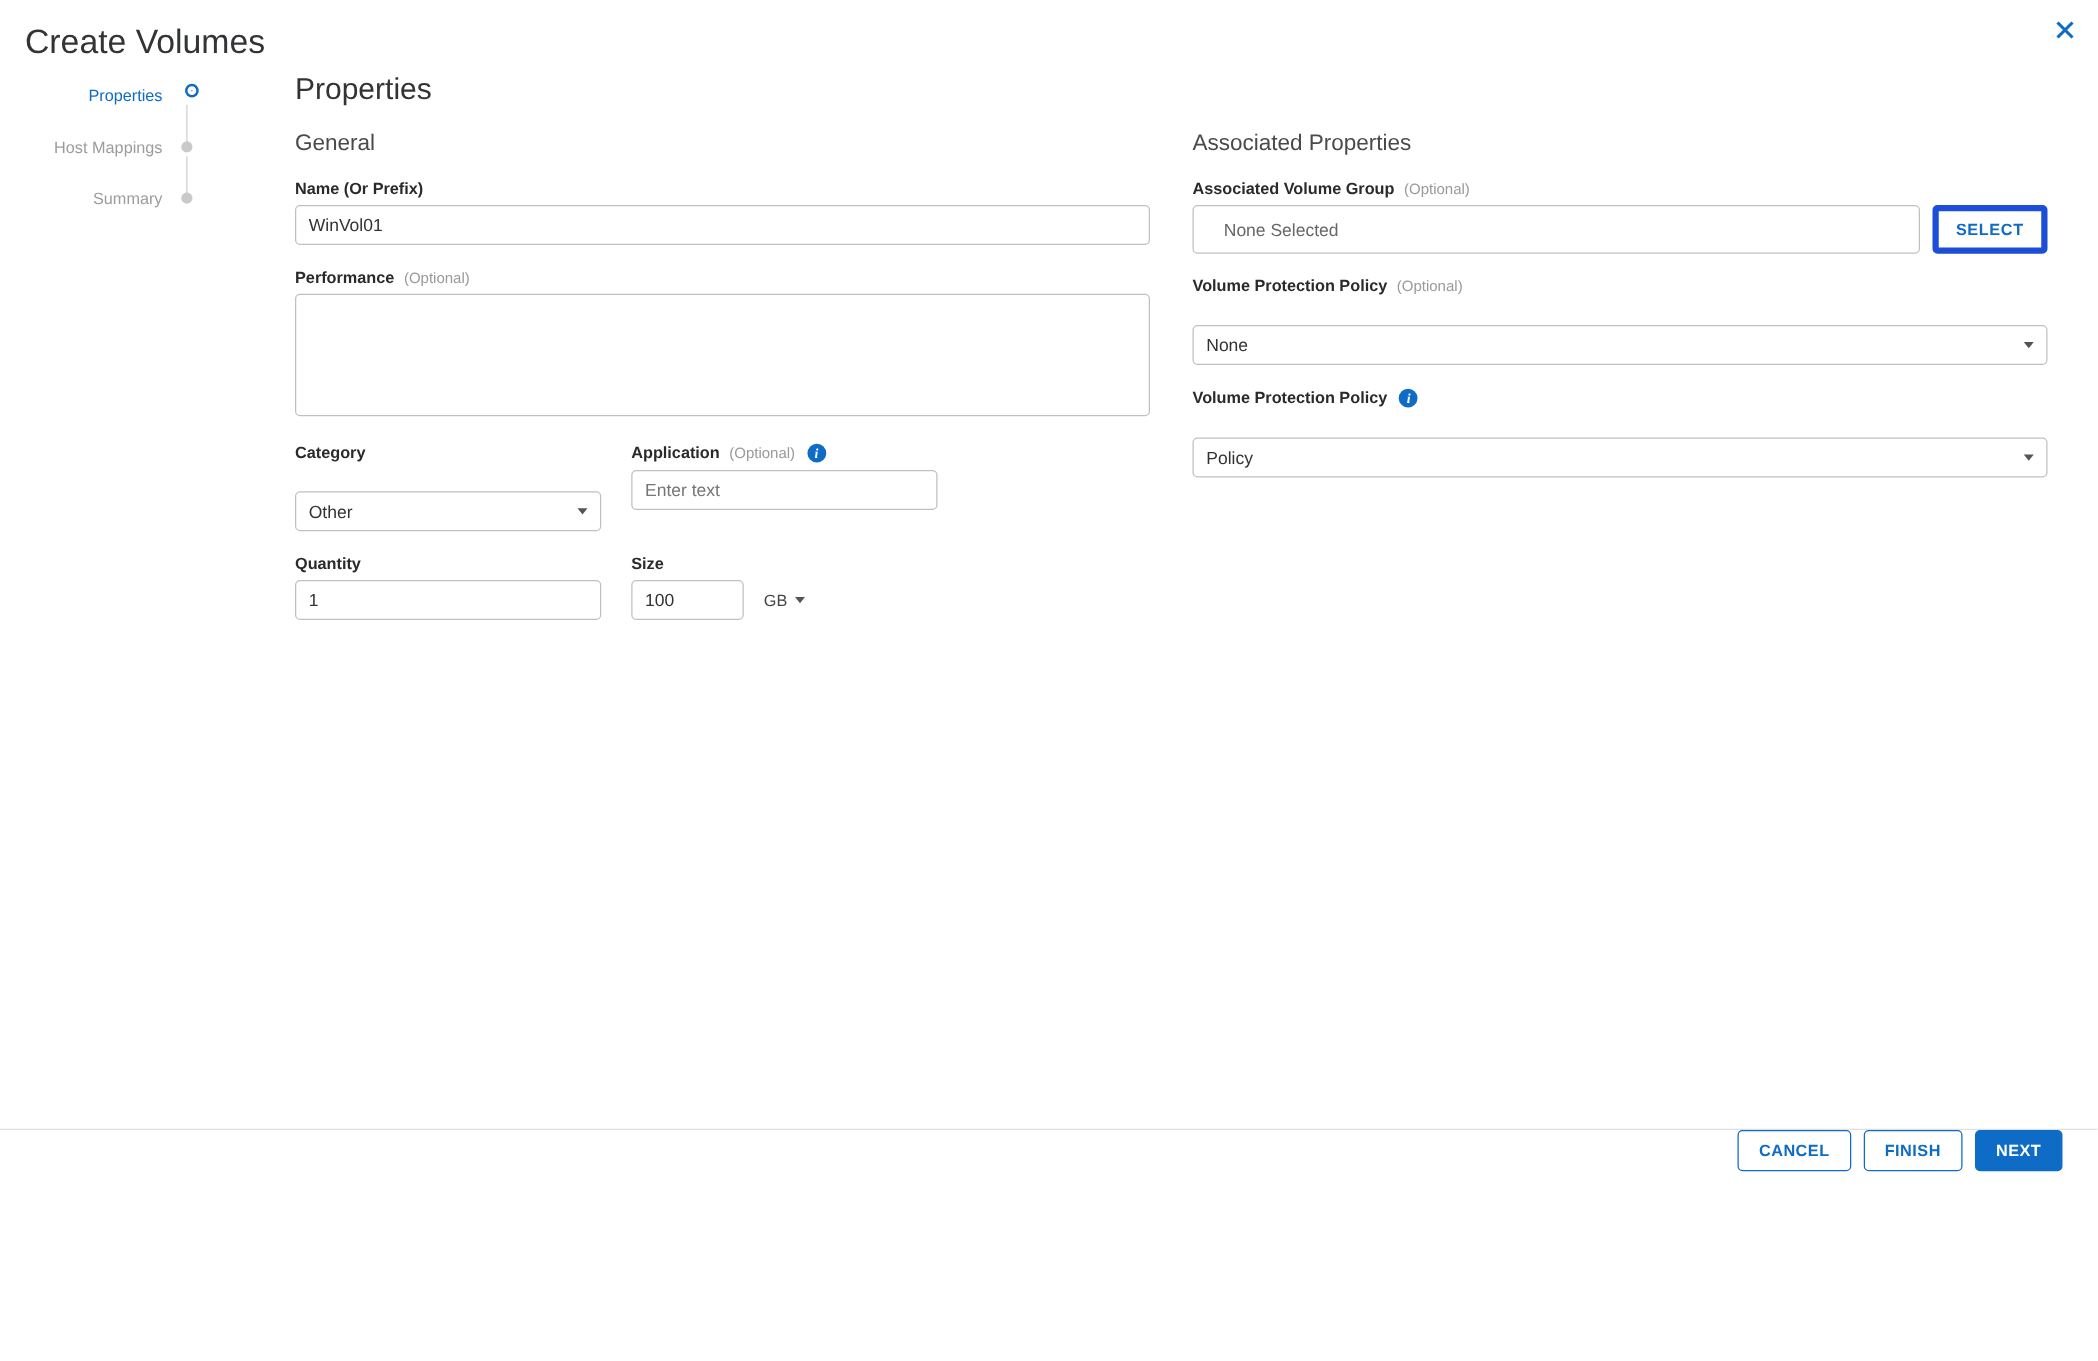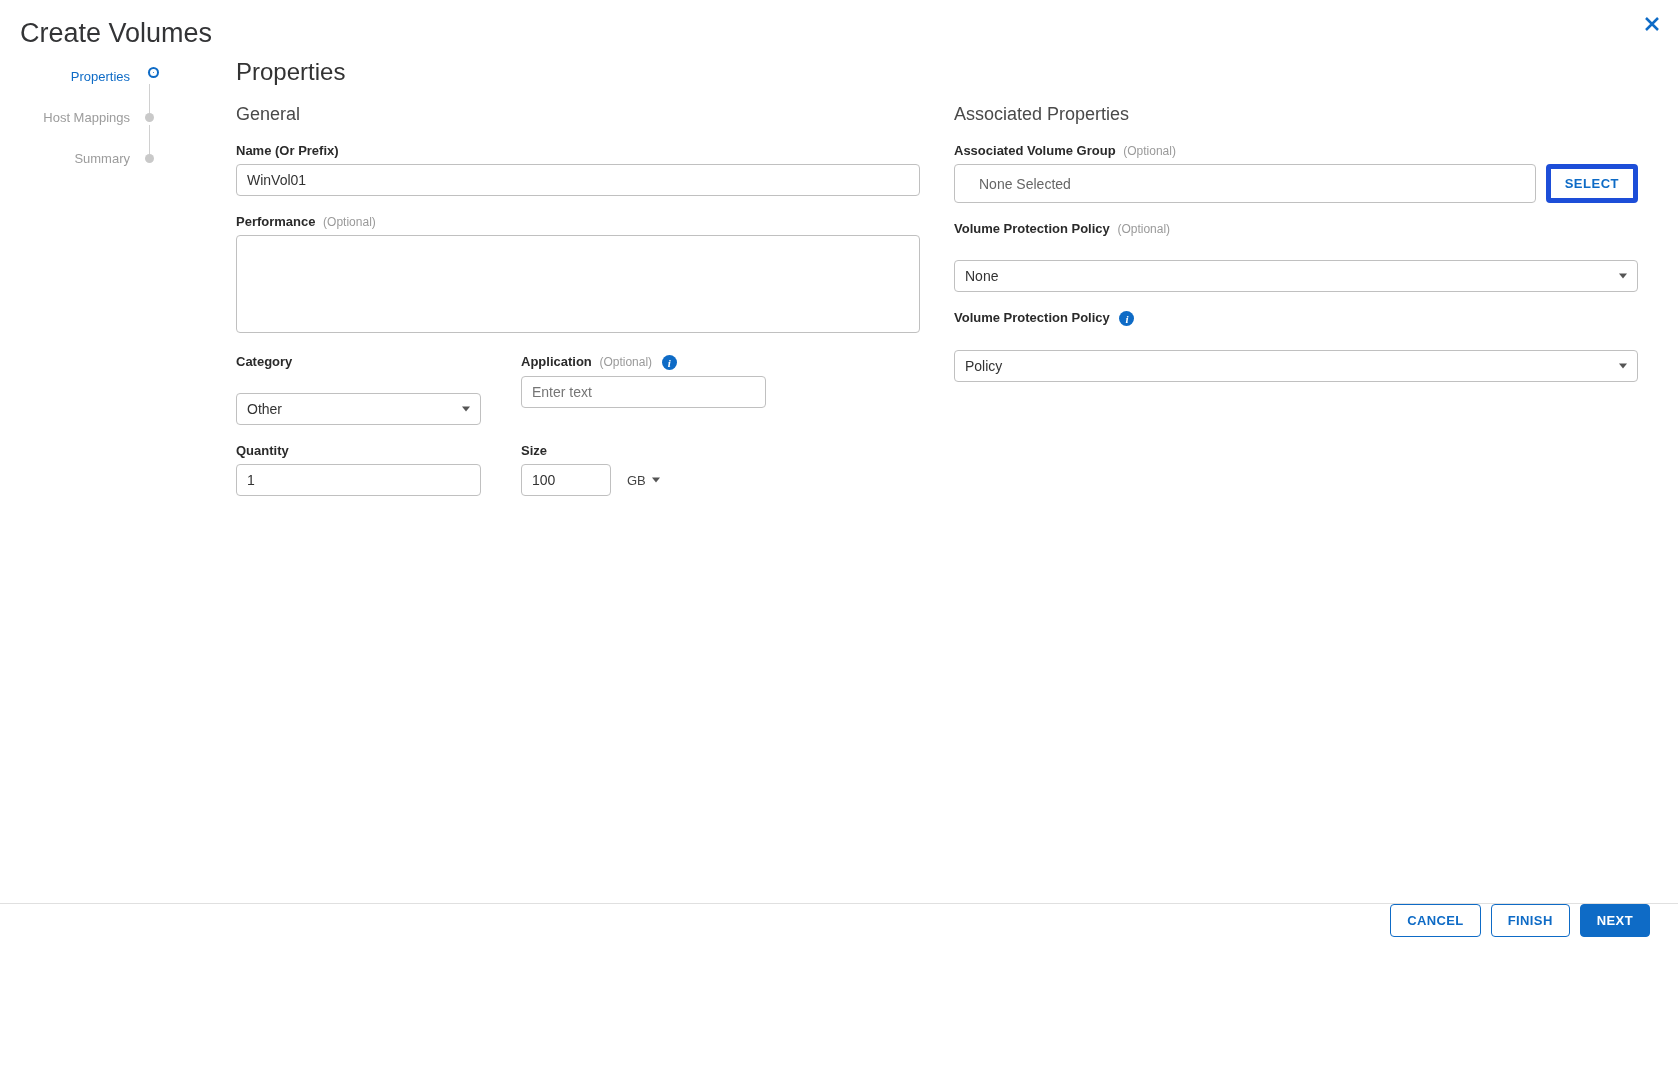--- a/index.html
+++ b/index.html
@@ -58,21 +58,21 @@
   .textarea { height: 98px; resize: none; }
   .input[readonly] { color:#888; }
 
   .select-like { position: relative; padding-right: 28px; cursor: pointer; margin-top: 24px; }
   .select-like::after {
     content: ""; position: absolute; right: 10px; top: 50%;
     border-left: 4px solid transparent; border-right: 4px solid transparent;
     border-top: 5px solid #555; transform: translateY(-50%);
   }
 
-  .row-two { display:flex; gap:40px; }
+  .row-two { display:flex; gap:24px; }
   .row-two > * { flex:1; }
 
   
   .col-gen .row-two .half { flex: 0 0 245px; }
   .col-gen .field-quantity { width: 245px; }
   .col-gen .field-size-wrap { display:flex; align-items:center; gap:16px; }
   .col-gen .size-input { width: 90px; }
   .col-gen .unit-select {
     position:relative; font-size:13px; color:#444; padding-right:14px; cursor:pointer;
   }

